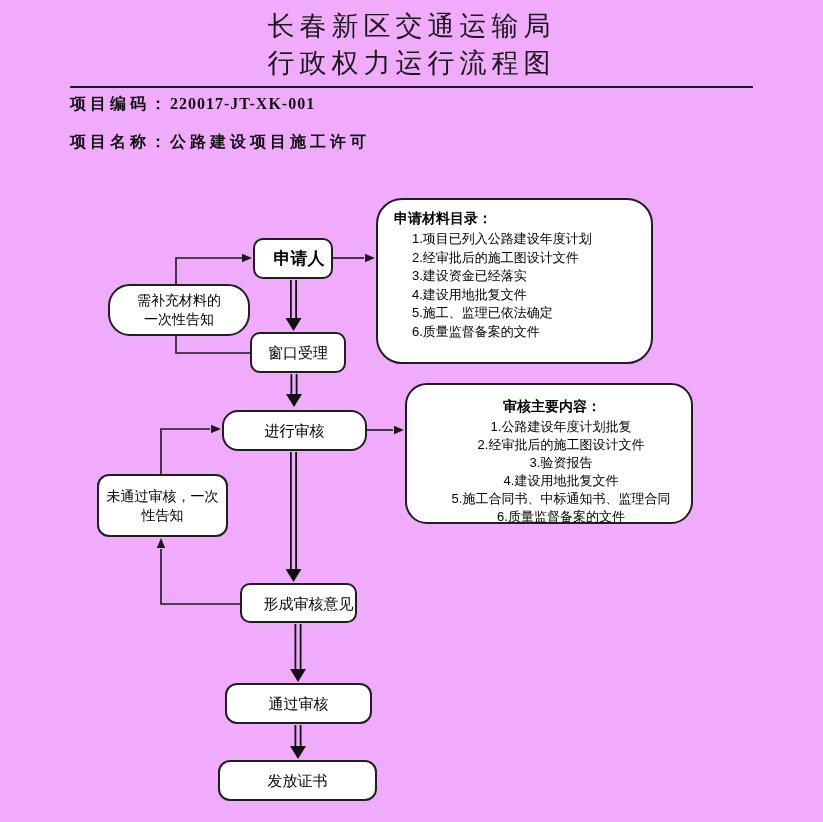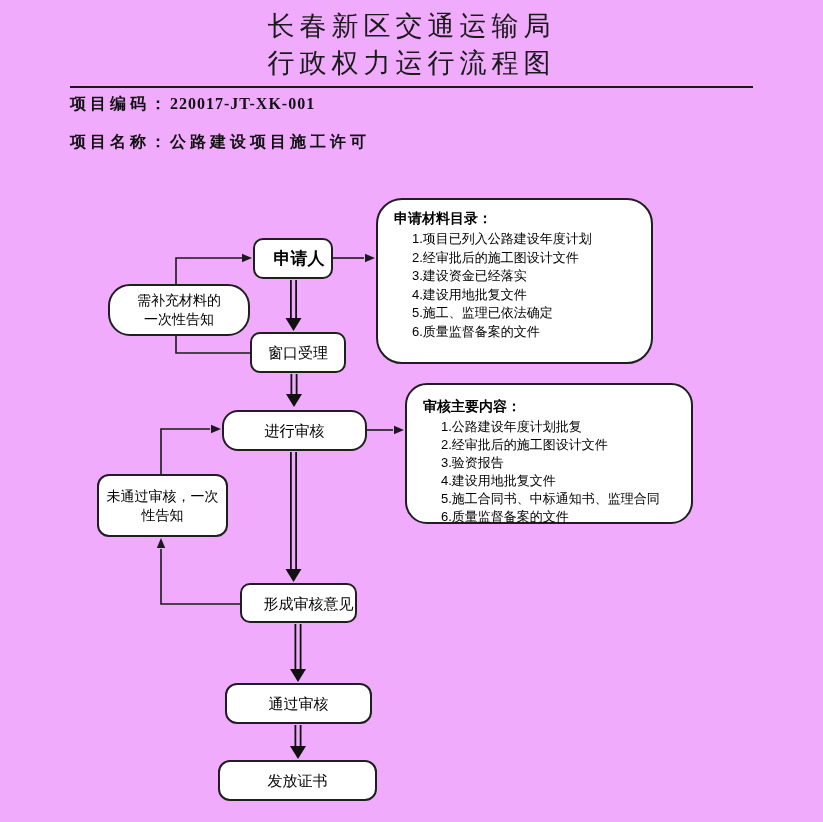--- a/index.html
+++ b/index.html
@@ -29,21 +29,21 @@
   .n-review{left:222px;top:410px;width:145px;height:41px;border-radius:16px;}
   .n-fail{left:97px;top:474px;width:131px;height:63px;border-radius:12px;font-size:14px;}
   .n-opinion{left:240px;top:583px;width:117px;height:40px;border-radius:10px;padding-left:20px;}
   .n-pass{left:225px;top:683px;width:147px;height:41px;border-radius:12px;}
   .n-issue{left:218px;top:760px;width:159px;height:41px;border-radius:12px;}
   .bigbox{position:absolute;box-sizing:border-box;z-index:2;background:#fff;
           border:2px solid #1f1f1f;text-align:left;}
   .b-materials{left:376px;top:198px;width:277px;height:166px;border-radius:26px;
                padding:8px 12px 0 16px;}
   .b-content{left:405px;top:383px;width:288px;height:141px;border-radius:22px;
-             padding:11px 10px 0 16px;}
+             padding:11px 10px 0 16px;text-align:center;}
   .bigbox .hdr{font-weight:bold;font-size:14px;line-height:20px;}
   .bigbox .items{margin:2px 0 0 18px;font-size:13px;}
   .b-materials .items div{line-height:18.5px;}
   .b-content .items div{line-height:18px;}
 </style>
 </head>
 <body>
 
 <div class="page">
 

